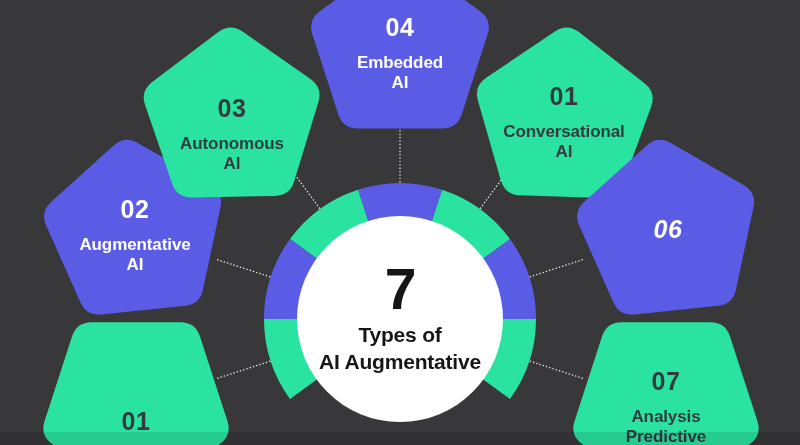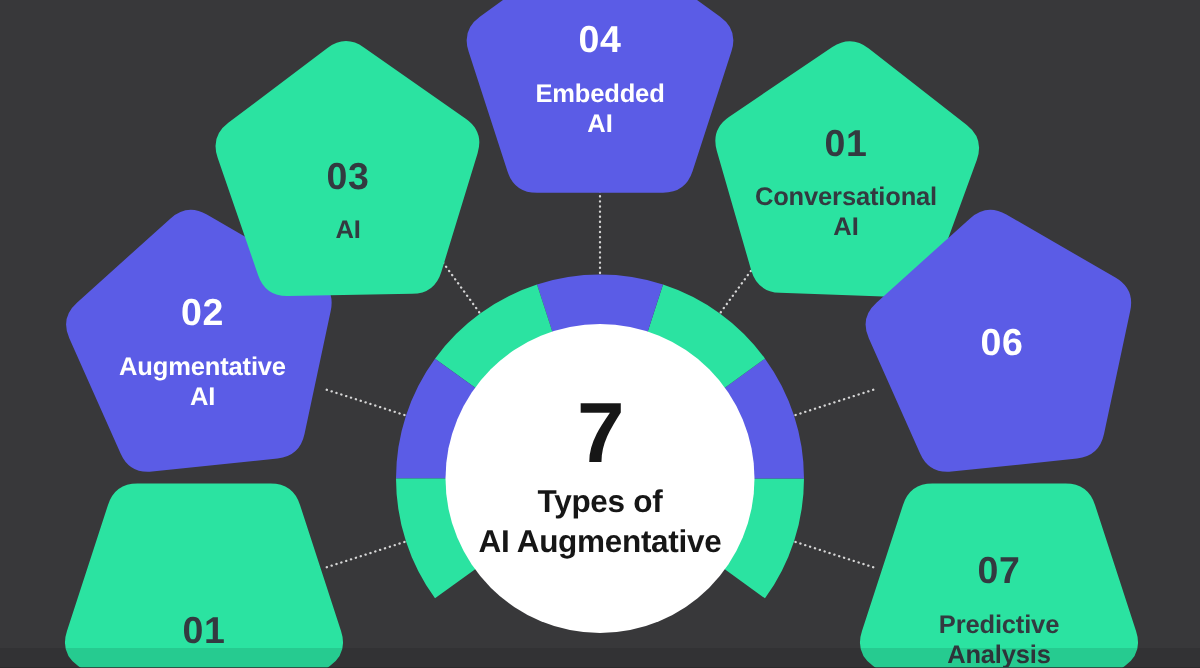--- a/index.html
+++ b/index.html
@@ -74,46 +74,47 @@
     <div class="pl-number">02</div>
     <div class="pl-text">
       <span>Augmentative</span>
       <span>AI</span>
     </div>
   </div>
 
   <div class="pent-label" style="left: 232px; top: 134px; color: rgb(51, 58, 64);">
     <div class="pl-number">03</div>
     <div class="pl-text">
+      <span>Autonomous</span>
       <span>AI</span>
     </div>
   </div>
 
   <div class="pent-label" style="left: 400px; top: 53px; color: rgb(255, 255, 255);">
     <div class="pl-number">04</div>
     <div class="pl-text">
       <span>Embedded</span>
       <span>AI</span>
     </div>
   </div>
 
   <div class="pent-label" style="left: 564px; top: 122px; color: rgb(51, 58, 64);">
     <div class="pl-number">01</div>
     <div class="pl-text">
       <span>Conversational</span>
       <span>AI</span>
     </div>
   </div>
 
-  <div class="pent-label" style="left: 668px; top: 235px; color: rgb(255, 255, 255);">
+  <div class="pent-label" style="left: 668px; top: 235px; color: rgb(255, 255, 255); font-style: italic;">
     <div class="pl-number">06</div>
   </div>
 
   <div class="pent-label" style="left: 666px; top: 407px; color: rgb(51, 58, 64);">
     <div class="pl-number">07</div>
     <div class="pl-text">
+      <span>Analysis</span>
       <span>Predictive</span>
-      <span>Analysis</span>
     </div>
   </div>
 
   <div class="bottom-strip"></div>
 </div>
 
 </body></html>

